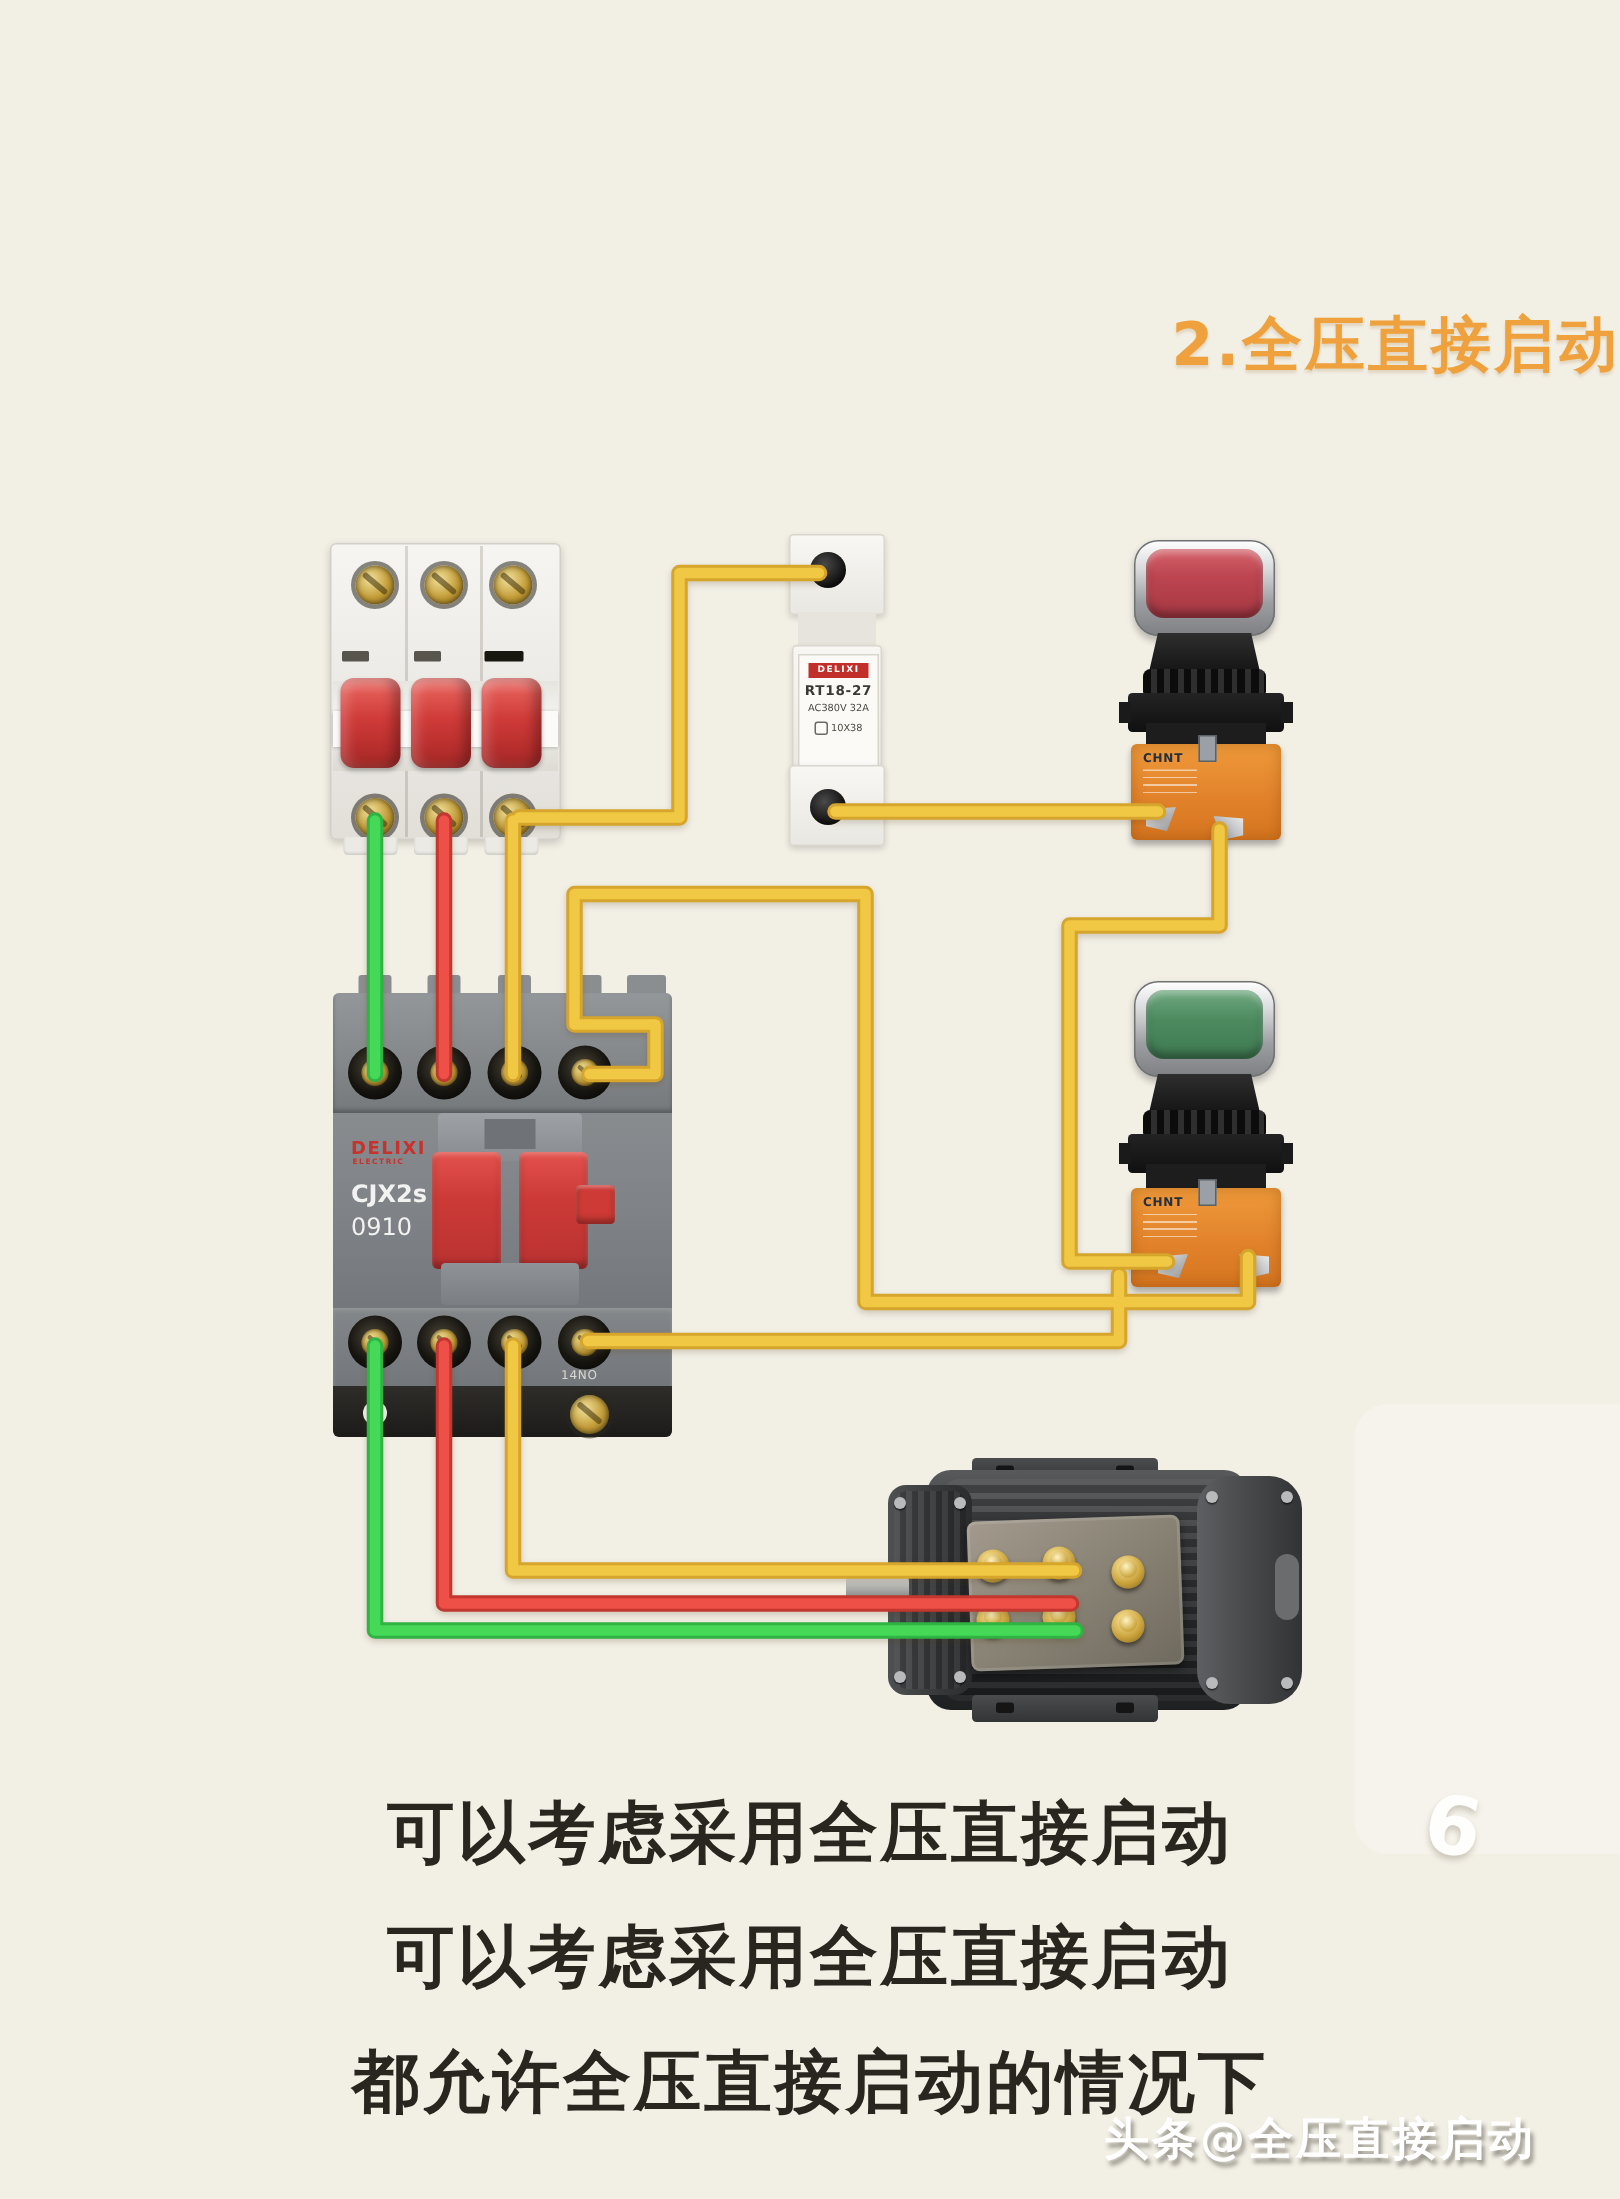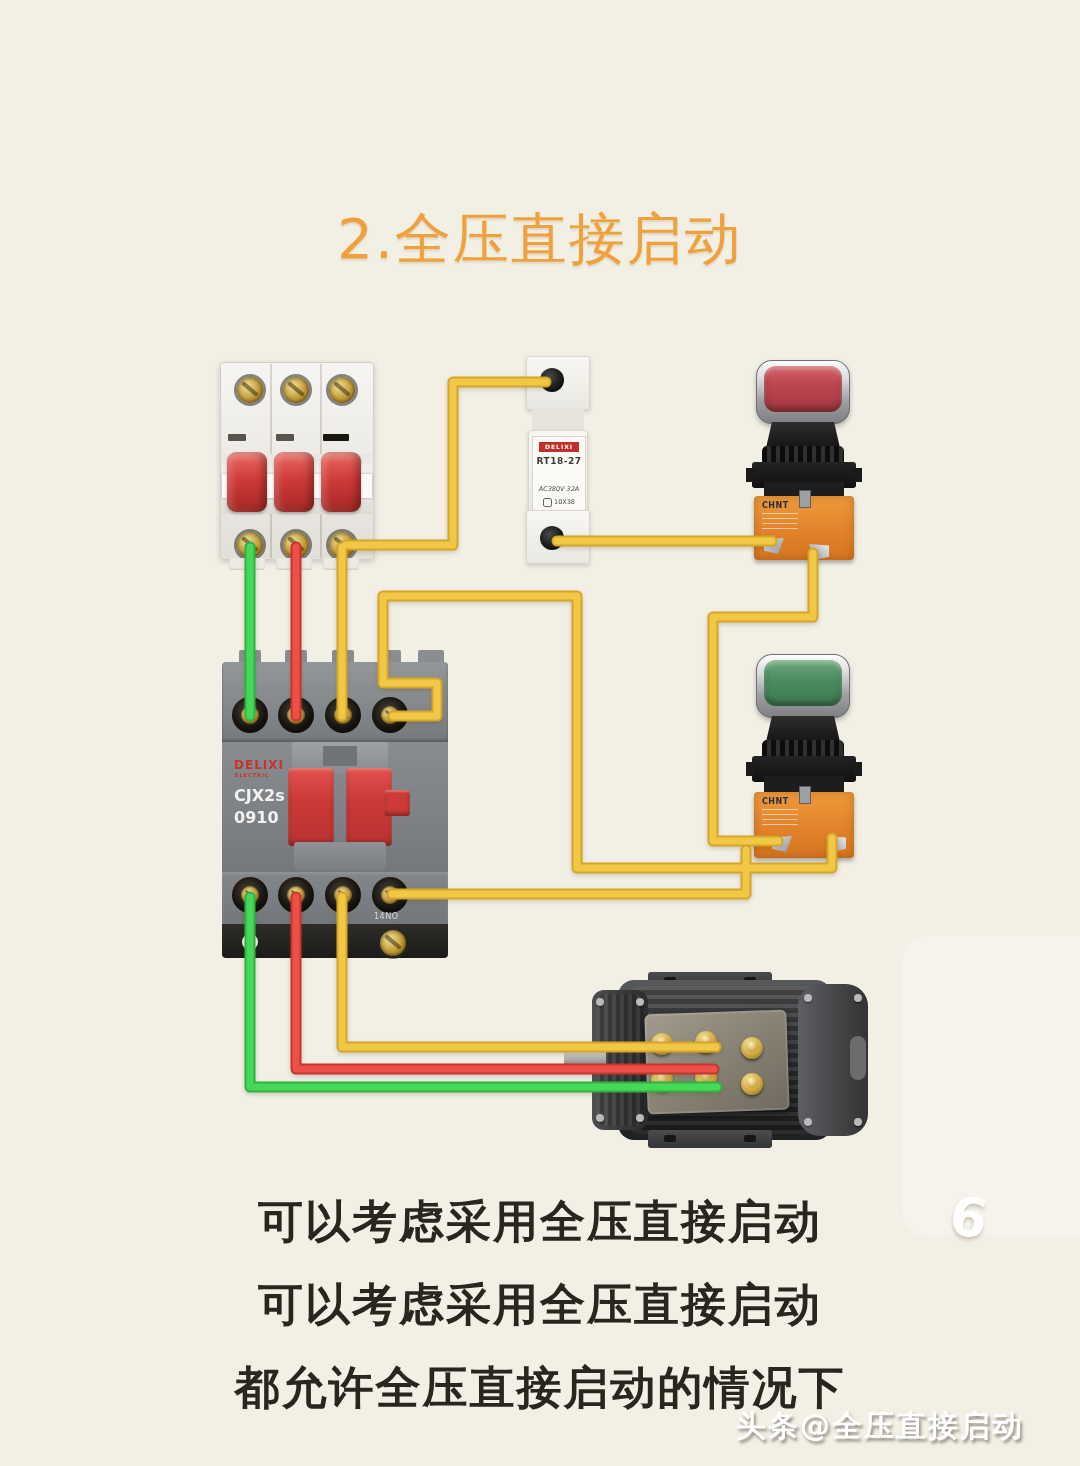--- a/index.html
+++ b/index.html
@@ -22,22 +22,22 @@
   
   .title{
     top:50px;left:0;width:100%;text-align:center;
     font-size:86px;font-weight:900;letter-spacing:4px;
     color:var(--title_fill);
     -webkit-text-stroke:11px var(--title_outline);
     paint-order:stroke fill;
     text-shadow:6px 9px 0 rgba(47,45,40,.85);
   }
   .subtitle{
-    top:202px;left:0;width:100%;text-align:center;
-    font-size:56px;font-weight:400;letter-spacing:2px;
+    top:202px;left:0;width:100%;text-align:right;
+    font-size:40px;font-weight:700;letter-spacing:2px;
     color:var(--subtitle);
     text-shadow:0 2px 2px rgba(150,100,20,.18);
   }
   
   .captions{top:1192px;left:0;width:100%;text-align:center;
     font-size:45px;font-weight:900;color:var(--caption);letter-spacing:2px;}
   .cap-line{margin-bottom:23px;}
   
   .pageno{left:950px;top:1186px;font-size:54px;font-weight:700;color:#ffffff;
     opacity:.92;transform:rotate(10deg);text-shadow:0 3px 4px rgba(120,110,90,.35);}
@@ -78,21 +78,21 @@
   .brk-tab{top:196px;height:12px;width:36px;background:#eceae5;border-radius:0 0 3px 3px;
     box-shadow:inset 0 -1px 2px rgba(0,0,0,.15);}
   
   .fuse-block{background:linear-gradient(180deg,#f8f7f3,#e9e7e1);border-radius:3px;
     box-shadow:0 2px 4px rgba(0,0,0,.15), inset 0 0 0 1px #d9d6cd;}
   .fuse-neck{background:#e6e4dd;}
   .fuse-label{background:#fbfaf7;border:1px solid #d8d5cc;text-align:center;overflow:hidden;}
   .fuse-brand{width:40px;height:10px;margin:5px auto 4px auto;background:#c22f2a;color:#fff;
     font-size:6px;font-weight:800;line-height:10px;letter-spacing:1px;}
   .fuse-model{font-size:9px;font-weight:800;color:#3a3a34;letter-spacing:.5px;}
-  .fuse-rating{font-size:6.5px;color:#4a4a42;margin-top:19px;font-style:italic;}
+  .fuse-rating{font-size:6.5px;color:#4a4a42;margin-top:2px;}
   .fuse-size{font-size:6.5px;color:#4a4a42;margin-top:5px;}
   .fuse-size .ce{display:inline-block;width:7px;height:7px;border:1px solid #6a6a62;border-radius:2px;
     vertical-align:middle;margin-right:2px;}
   
   .pb-ring{left:6px;top:2px;width:94px;height:64px;border-radius:16px;
     background:linear-gradient(180deg,#ffffff 0%,#d9dadc 30%,#9c9ea1 65%,#7d7f82 100%);
     box-shadow:0 3px 5px rgba(0,0,0,.25), inset 0 0 0 1px #6f7173;}
   .pb-cap{left:14px;top:8px;width:78px;height:46px;border-radius:12px;
     box-shadow:inset 0 3px 4px rgba(255,255,255,.35), inset 0 -4px 6px rgba(0,0,0,.35);}
   .pb-cap.red{background:linear-gradient(180deg,#d4626b 0%,#bc4550 40%,#a53843 100%);}
@@ -122,21 +122,21 @@
     box-shadow:inset 0 -2px 3px rgba(0,0,0,.25);}
   .ct-mid{left:0;top:92px;width:226px;height:130px;
     background:linear-gradient(180deg,#898c8f 0%,#7f8286 50%,#74777b 100%);}
   .ct-bot{left:0;top:222px;width:226px;height:52px;
     background:linear-gradient(180deg,#84878a,#73767a);box-shadow:inset 0 2px 3px rgba(255,255,255,.12);}
   .ct-base{left:0;top:274px;width:226px;height:34px;border-radius:0 0 4px 4px;
     background:linear-gradient(180deg,#2e2d2a,#1c1b19);}
   .ct-brand{left:12px;top:16px;font-size:12px;font-weight:900;color:#c8322c;letter-spacing:1px;}
   .ct-brandsub{left:13px;top:30px;font-size:5px;font-weight:700;color:#c8322c;letter-spacing:1px;}
   .ct-model{left:12px;top:44px;font-size:16px;font-weight:800;color:#f2f2f0;}
-  .ct-modelno{left:12px;top:66px;font-size:16px;font-weight:700;color:#f2f2f0;}
+  .ct-modelno{left:12px;top:66px;font-size:16px;font-weight:400;color:#f2f2f0;}
   .ct-bracket{left:70px;top:92px;width:96px;height:32px;
     background:linear-gradient(180deg,#9ea1a5,#888b8f);border-radius:3px;}
   .ct-bracket::after{content:"";position:absolute;left:31px;top:4px;width:34px;height:20px;background:#6f7276;}
   .ct-red{top:118px;width:46px;height:78px;border-radius:4px;
     background:linear-gradient(180deg,#e2524d 0%,#cc3a37 40%,#b93231 100%);
     box-shadow:inset 0 2px 3px rgba(255,255,255,.25), inset 0 -4px 5px rgba(0,0,0,.3);}
   .ct-lower{left:72px;top:192px;width:92px;height:28px;border-radius:3px;
     background:linear-gradient(180deg,#8f9296,#7a7d81);}
   .ct-ind{left:162px;top:140px;width:26px;height:26px;border-radius:3px;background:#ce3a35;
     box-shadow:inset 0 -3px 4px rgba(0,0,0,.35), inset 0 2px 2px rgba(255,255,255,.3);}

